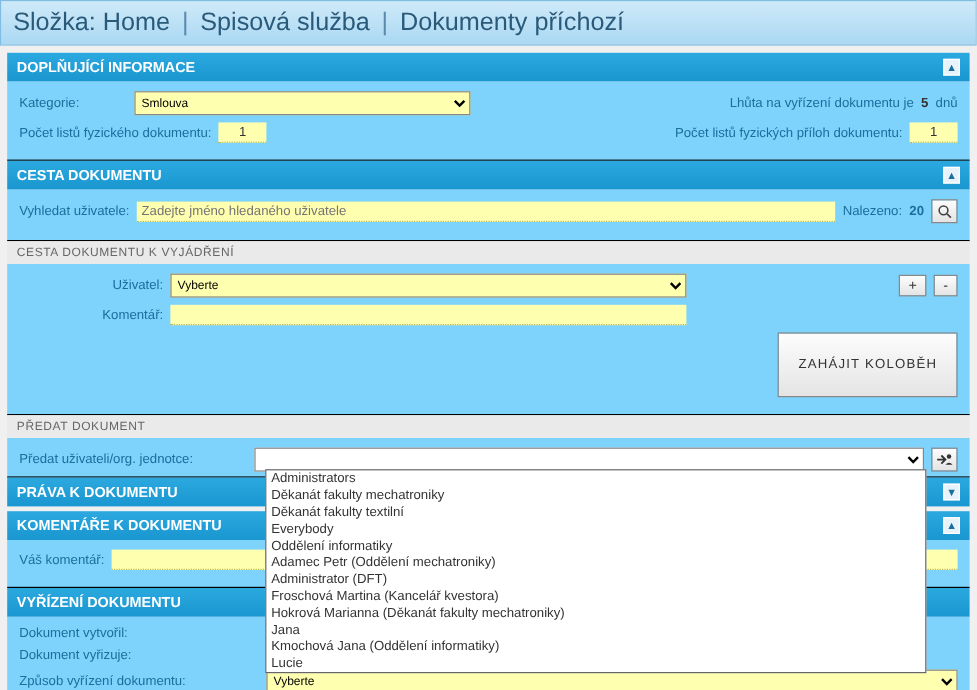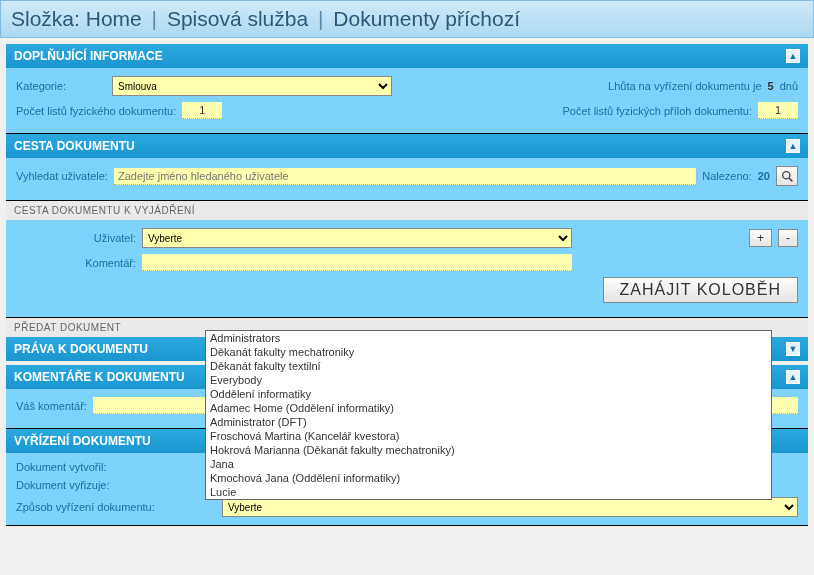--- a/index.html
+++ b/index.html
@@ -86,22 +86,22 @@
     padding: 1px 7px;
     font-size: 12px;
     cursor: pointer;
     min-width: 20px;
     text-align: center;
     color: #333;
   }
   .big-btn {
     border: 1px solid #888;
     background: linear-gradient(#fdfdfd,#e4e4e4);
-    padding: 3px 16px;
-    font-size: 16px;
+    padding: 20px 16px;
+    font-size: 11px;
     cursor: pointer;
     color: #333;
     letter-spacing: 1px;
   }
   .icon-btn {
     width: 22px; height: 20px;
     border: 1px solid #888;
     background: linear-gradient(#fdfdfd,#e4e4e4);
     display: flex;
     align-items: center;
@@ -204,20 +204,35 @@
     <div class="field-row">
       <span class="label" style="width:120px;text-align:right">Komentář:</span>
       <input class="yellow-input" style="width: 430px;">
     </div>
     <div class="field-row" style="justify-content:flex-end;margin-top:4px">
       <button class="big-btn">ZAHÁJIT KOLOBĚH</button>
     </div>
   </div>
 
   <div class="sub-header">PŘEDAT DOKUMENT</div>
+  <div class="panel-body" style="padding-bottom:2px">
+    <div class="field-row" style="margin-bottom:2px">
+      <span class="label" style="width:190px">Předat uživateli/org. jednotce:</span>
+      <div style="flex:1;position:relative">
+        <select class="select" style="width:100%;background:#fff"><option></option></select>
+      </div>
+      <span class="icon-btn">
+        <svg width="14" height="12" viewBox="0 0 16 14">
+            <path d="M1 7 L8 7 M5 3 L9 7 L5 11" fill="none" stroke="#333" stroke-width="1.8"></path>
+            <circle cx="12.5" cy="4" r="2.2" fill="#333"></circle>
+            <path d="M9 12 Q12.5 8 16 12 Z" fill="#333"></path>
+          </svg>
+      </span>
+    </div>
+  </div>
 
   <div style="position:relative">
 
     <div class="panel-header">
       <span>PRÁVA K DOKUMENTU</span>
       <span class="collapse-btn">▼</span>
     </div>
 
     <div class="panel-header" style="margin-top:4px">
       <span>KOMENTÁŘE K DOKUMENTU</span>
@@ -243,27 +258,27 @@
         <span class="text-under">Dagmar Hnátka (Děkanát fakulty mechatroniky)</span>
       </div>
       <div class="field-row" style="margin-bottom:0">
         <span class="label" style="width:200px">Způsob vyřízení dokumentu:</span>
         <select class="select" style="flex:1">
           <option>Vyberte</option>
         </select>
       </div>
     </div>
 
-    <div class="dropdown-menu" id="dd" style="left:199px;right:36px;top:-7px">
+    <div class="dropdown-menu" id="dd" style="left:215px;right:36px;top:-7px">
         <div class="opt">Administrators</div>
         <div class="opt">Děkanát fakulty mechatroniky</div>
         <div class="opt">Děkanát fakulty textilní</div>
         <div class="opt">Everybody</div>
         <div class="opt">Oddělení informatiky</div>
-        <div class="opt">Adamec Home (Oddělení informatiky)</div>
+        <div class="opt">Adamec Petr (Oddělení mechatroniky)</div>
         <div class="opt">Administrator (DFT)</div>
         <div class="opt">Froschová Martina (Kancelář kvestora)</div>
         <div class="opt">Hokrová Marianna (Děkanát fakulty mechatroniky)</div>
         <div class="opt">Jana</div>
         <div class="opt">Kmochová Jana (Oddělení informatiky)</div>
         <div class="opt">Lucie</div>
       </div>
 
   </div>
 

